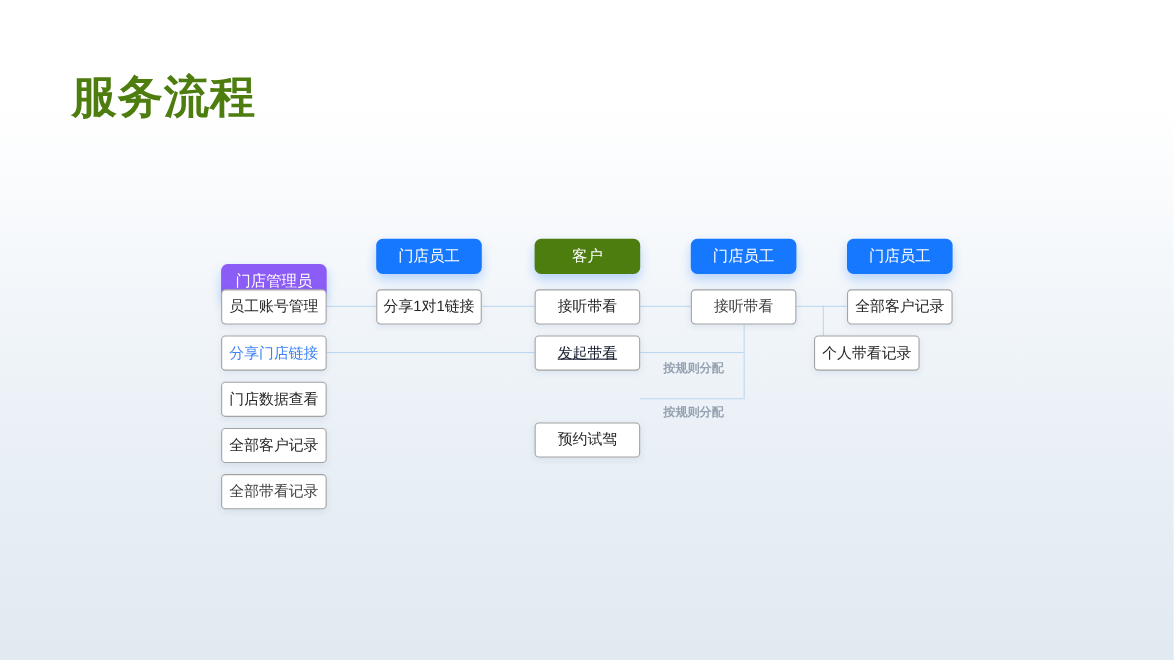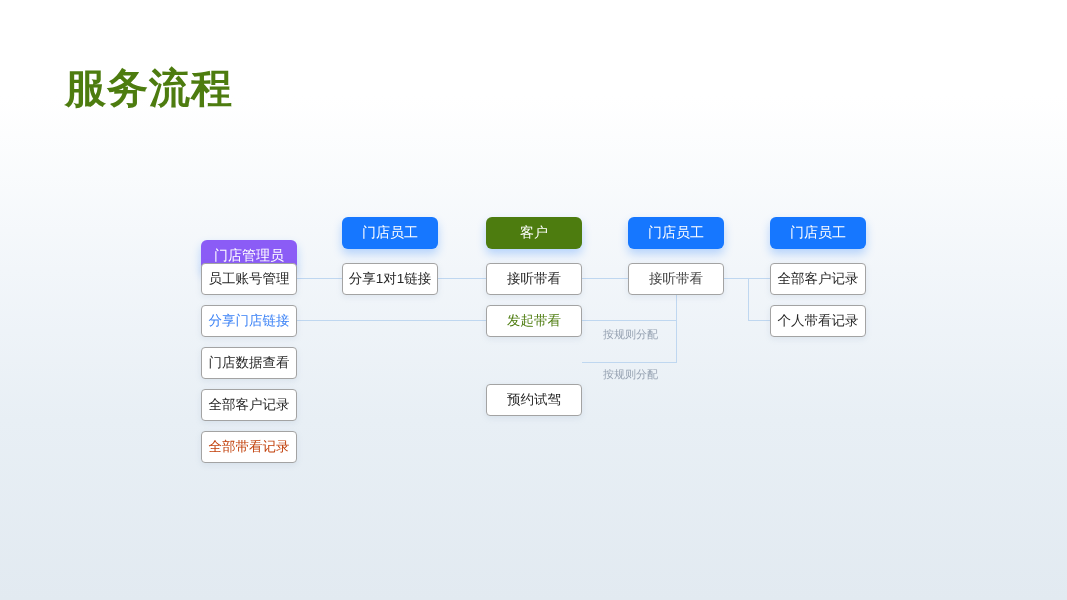--- a/index.html
+++ b/index.html
@@ -28,21 +28,21 @@
     background:#ffffff;border:1px solid #a3a3a3;border-radius:4px;
     display:flex;align-items:center;justify-content:center;
     font-size:13.5px;color:#262626;
     box-shadow:0 2px 6px rgba(110,140,175,.14);
     box-sizing:border-box;white-space:nowrap;text-align:right;
   }
   .connector{position:absolute;background:#bfd7f0;}
   .connector.h{height:1px;}
   .connector.v{width:1px;}
   .edge-label{
-    position:absolute;font-size:11px;color:#95a1b1;white-space:nowrap;
+    position:absolute;font-size:11px;color:#95a1b1;white-space:nowrap;font-weight:bold;
   }
 </style>
 </head>
 <body>
 
 <div class="page-title">服务流程</div>
 <div id="diagram">
     <div class="connector h" style="left: 297px; top: 278px; width: 45px; background: rgb(191, 215, 240);"></div>
     <div class="connector h" style="left: 438px; top: 278px; width: 48px; background: rgb(191, 215, 240);"></div>
     <div class="connector h" style="left: 582px; top: 278px; width: 46px; background: rgb(191, 215, 240);"></div>
@@ -53,25 +53,25 @@
     <div class="connector v" style="left: 676px; top: 295px; height: 68px; background: rgb(191, 215, 240);"></div>
     <div class="connector h" style="left: 582px; top: 320px; width: 94px; background: rgb(191, 215, 240);"></div>
     <div class="connector h" style="left: 582px; top: 362px; width: 94px; background: rgb(191, 215, 240);"></div>
     <div class="edge-label" style="left: 603px; top: 327px; color: rgb(149, 161, 177);">按规则分配</div>
     <div class="edge-label" style="left: 603px; top: 367px; color: rgb(149, 161, 177);">按规则分配</div>
     <div class="role-header" style="left: 201px; top: 217px; background: #8b5cf6; color: rgb(255, 255, 255); margin-top: 23px;">门店管理员</div>
     <div class="flow-card" style="left: 201px; top: 263px; color: rgb(38, 38, 38);">员工账号管理</div>
     <div class="flow-card" style="left: 201px; top: 305px; color: #3b82f6;">分享门店链接</div>
     <div class="flow-card" style="left: 201px; top: 389px; color: rgb(38, 38, 38);">全部客户记录</div>
     <div class="flow-card" style="left: 201px; top: 347px; color: rgb(38, 38, 38);">门店数据查看</div>
-    <div class="flow-card" style="left: 201px; top: 431px; color: #c2410c;">全部带看记录</div>
+    <div class="flow-card" style="left: 201px; top: 431px; color: #404040;">全部带看记录</div>
     <div class="role-header" style="left: 342px; top: 217px; background: rgb(22, 119, 255); color: rgb(255, 255, 255);">门店员工</div>
     <div class="flow-card" style="left: 342px; top: 263px; color: rgb(38, 38, 38);">分享1对1链接</div>
     <div class="role-header" style="left: 486px; top: 217px; background: #4d7c0f; color: rgb(255, 255, 255);">客户</div>
     <div class="flow-card" style="left: 486px; top: 263px; color: rgb(38, 38, 38);">接听带看</div>
-    <div class="flow-card" style="left: 486px; top: 305px; color: #4d7c0f;">发起带看</div>
+    <div class="flow-card" style="left: 486px; top: 305px; color: #0f172a; text-decoration: underline;">发起带看</div>
     <div class="flow-card" style="left: 486px; top: 347px; color: rgb(38, 38, 38); margin-top: 37px;">预约试驾</div>
     <div class="role-header" style="left: 628px; top: 217px; background: rgb(22, 119, 255); color: rgb(255, 255, 255);">门店员工</div>
     <div class="flow-card" style="left: 628px; top: 263px; color: #404040;">接听带看</div>
     <div class="role-header" style="left: 770px; top: 217px; background: rgb(22, 119, 255); color: rgb(255, 255, 255);">门店员工</div>
     <div class="flow-card" style="left: 770px; top: 263px; color: rgb(38, 38, 38);">全部客户记录</div>
-    <div class="flow-card" style="left: 770px; top: 305px; color: rgb(38, 38, 38);">个人带看记录</div>
+    <div class="flow-card" style="left: 740px; top: 305px; color: rgb(38, 38, 38);">个人带看记录</div>
   </div>
 
 </body></html>

